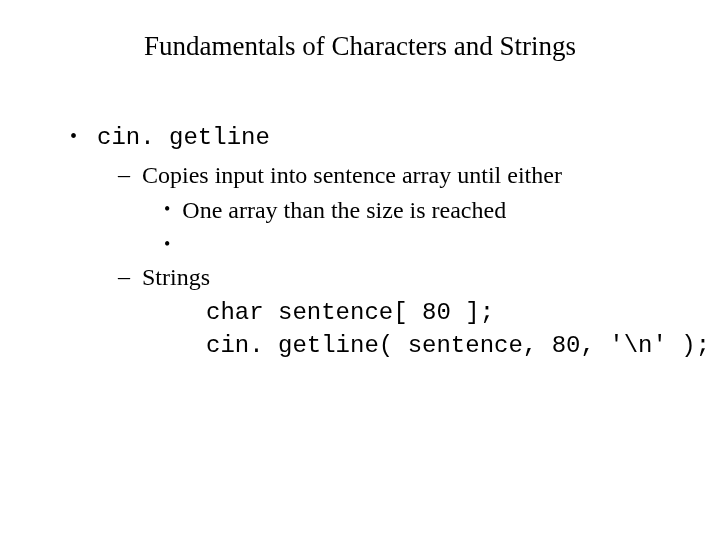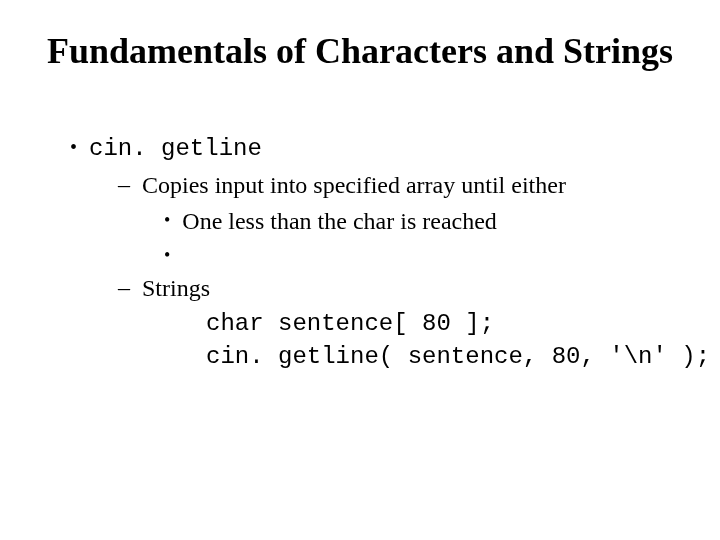--- a/index.html
+++ b/index.html
@@ -10,22 +10,22 @@
     font-family: "Times New Roman", Times, serif;
     color: #000000;
   }
   .slide {
     width: 720px;
     height: 540px;
     padding: 30px 40px 20px 40px;
     position: relative;
   }
   .title {
-    font-size: 36px;
-    font-weight: 700;
+    font-size: 27px;
+    font-weight: 400;
     text-align: center;
     margin: 0 auto 60px auto;
     line-height: 1.2;
   }
   .bullet-l1 {
     font-size: 24px;
     margin-left: 30px;
     margin-bottom: 6px;
     display: flex;
     align-items: flex-start;
@@ -60,45 +60,46 @@
   }
   .code-line {
     font-family: "Courier New", Courier, monospace;
     font-size: 24px;
     margin-left: 166px;
     margin-bottom: 2px;
     white-space: pre;
   }
   .code-inline {
     font-family: "Courier New", Courier, monospace;
+    margin-left: 8px;
   }
   .content { line-height: 1.3; }
 </style>
 </head>
 <body>
 
 <div class="slide">
 
   <div class="title">Fundamentals of Characters and Strings</div>
 
   <div class="content">
 
     <div class="bullet-l1">
       <span class="marker">•</span>
       <span class="code-inline">cin. getline</span>
     </div>
 
     <div class="bullet-l2">
       <span class="marker">–</span>
-      <span>Copies input into specified array until either</span>
+      <span>Copies input into sentence array until either</span>
     </div>
 
     <div class="bullet-l3">
       <span class="marker">•</span>
-      <span>One less than the char is reached</span>
+      <span>One array than the size is reached</span>
     </div>
 
     <div class="bullet-l3">
       <span class="marker">•</span>
     </div>
 
     <div class="bullet-l2">
       <span class="marker">–</span>
       <span>Strings</span>
     </div>

